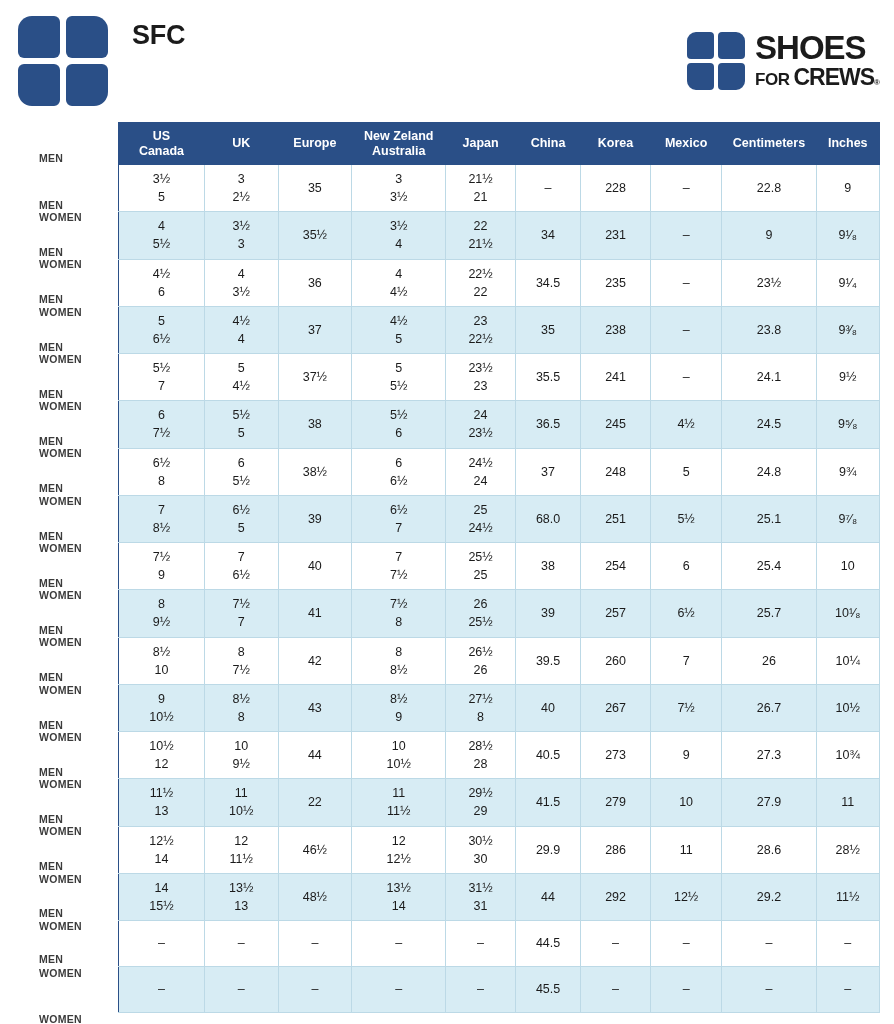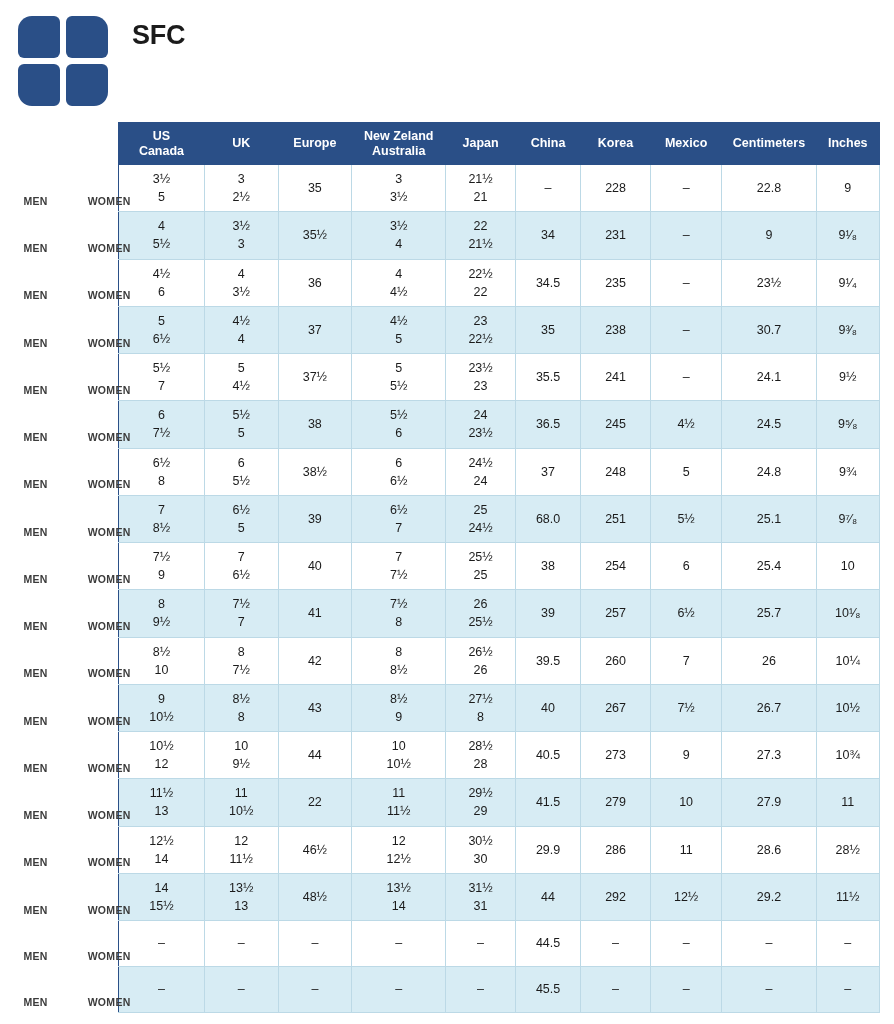--- a/index.html
+++ b/index.html
@@ -154,23 +154,23 @@
     border-left: none;
     border-right: 1px solid #bcd9e6;
   }
   .rowlabel {
     position: absolute;
     left: -104px;
     top: 0;
     width: 100px;
     height: 100%;
     display: flex;
-    flex-direction: row;
+    flex-direction: column;
     justify-content: center;
-    align-items: flex-end;
+    align-items: flex-start;
     font-size: 10.5px;
     font-weight: bold;
     color: #3b3b3b;
     letter-spacing: 0.3px;
     padding-left: 24px;
     box-sizing: border-box;
     gap: 40px;
   }
   .rowlabel span { display: block; line-height: 1.85; }
   .pair { display: block; }
@@ -199,20 +199,36 @@
 
   <div class="header">
     <div class="logo-mark">
       <span class="p1"></span>
         <span class="p2"></span>
         <span class="p3"></span>
         <span class="p4"></span>
     </div>
     <div class="title-block">
       <div>SFC</div>
+    </div>
+    <div class="brand">
+      <div class="brand-mark">
+        <span class="p1"></span>
+          <span class="p2"></span>
+          <span class="p3"></span>
+          <span class="p4"></span>
+      </div>
+      <div class="brand-words">
+        <div class="w1">SHOES</div>
+        <div class="w2row">
+          <div class="w2">FOR</div>
+          <div class="w3">CREWS</div>
+          <div class="tm">®</div>
+        </div>
+      </div>
     </div>
   </div>
 
   <div class="table-wrap">
     <table class="outer-border">
       <colgroup>
         <col class="c-us">
           <col class="c-uk">
           <col class="c-eu">
           <col class="c-nz">
@@ -484,21 +500,21 @@
                 <span>238</span>
               </span>
             </td>
             <td>
               <span class="pair">
                 <span>–</span>
               </span>
             </td>
             <td>
               <span class="pair">
-                <span>30.7</span>
+                <span>23.8</span>
               </span>
             </td>
             <td>
               <span class="pair">
                 <span>9³⁄₈</span>
               </span>
             </td>
           </tr>
           <tr>
             <td class="lbl">

